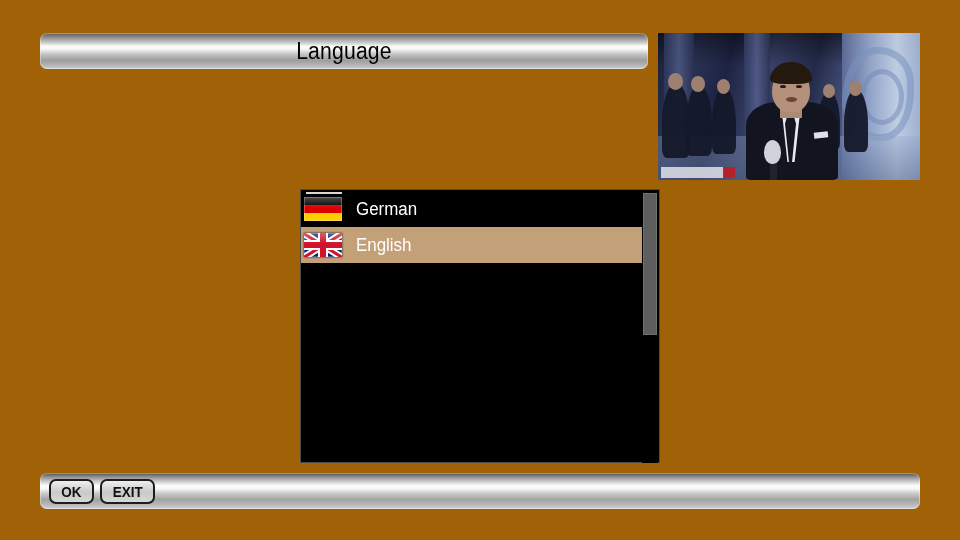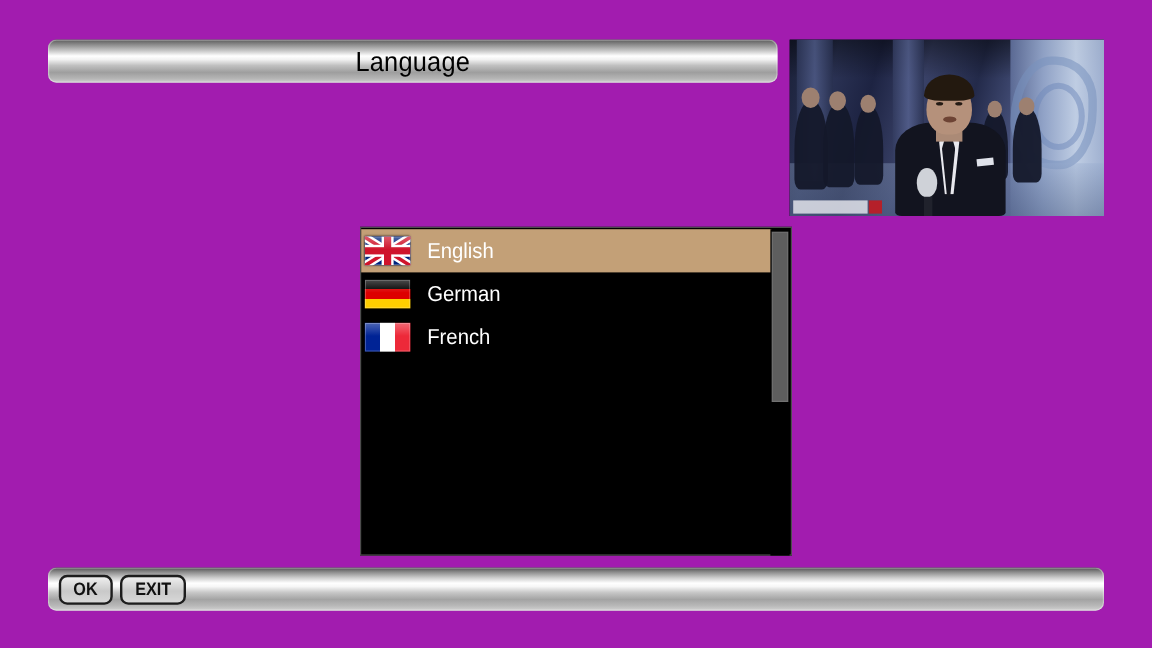--- a/index.html
+++ b/index.html
@@ -5,21 +5,21 @@
   html, body {
     margin: 0; padding: 0;
     background: #000;
     width: 960px; height: 540px;
     overflow: hidden;
     font-family: "Liberation Sans", sans-serif;
   }
   #screen {
     position: relative;
     width: 960px; height: 540px;
-    background: #a21caf;
+    background: #a16207;
   }
 
   
   #title-bar {
     position: absolute;
     left: 40px; top: 33px;
     width: 608px; height: 36px;
     border-radius: 7px;
     background: linear-gradient(to bottom,
       #5a5a5a 0%, #8d8d8d 12%, #c8c8c8 26%,
@@ -369,41 +369,37 @@
     <div class="vid-layer" id="rep-mic-stick"></div>
     <div class="vid-layer" id="rep-mic-head"></div>
 
     <div class="vid-layer" id="vid-logo"></div>
     <div class="vid-layer" id="vid-logo-red"></div>
   </div>
 
   <div id="list-panel">
     <div id="list-top-line"></div>
     <div id="list-items">
+        <div class="lang-row">
+          <div class="flag flag-de"></div>
+          <div class="lang-label">German</div>
+        </div>
         <div class="lang-row selected">
           <div class="flag flag-gb">
             <div class="uk-d1"></div>
             <div class="uk-d2"></div>
             <div class="uk-d1r"></div>
             <div class="uk-d2r"></div>
             <div class="uk-cv"></div>
             <div class="uk-ch"></div>
             <div class="uk-cvr"></div>
             <div class="uk-chr"></div>
           </div>
           <div class="lang-label">English</div>
         </div>
-        <div class="lang-row">
-          <div class="flag flag-de"></div>
-          <div class="lang-label">German</div>
-        </div>
-        <div class="lang-row">
-          <div class="flag flag-fr"></div>
-          <div class="lang-label">French</div>
-        </div>
       </div>
 
     <div id="scroll-track">
       <div id="scroll-thumb"></div>
     </div>
   </div>
 
   <div id="bottom-bar">
     <div class="softkey">
       <span>OK</span>

